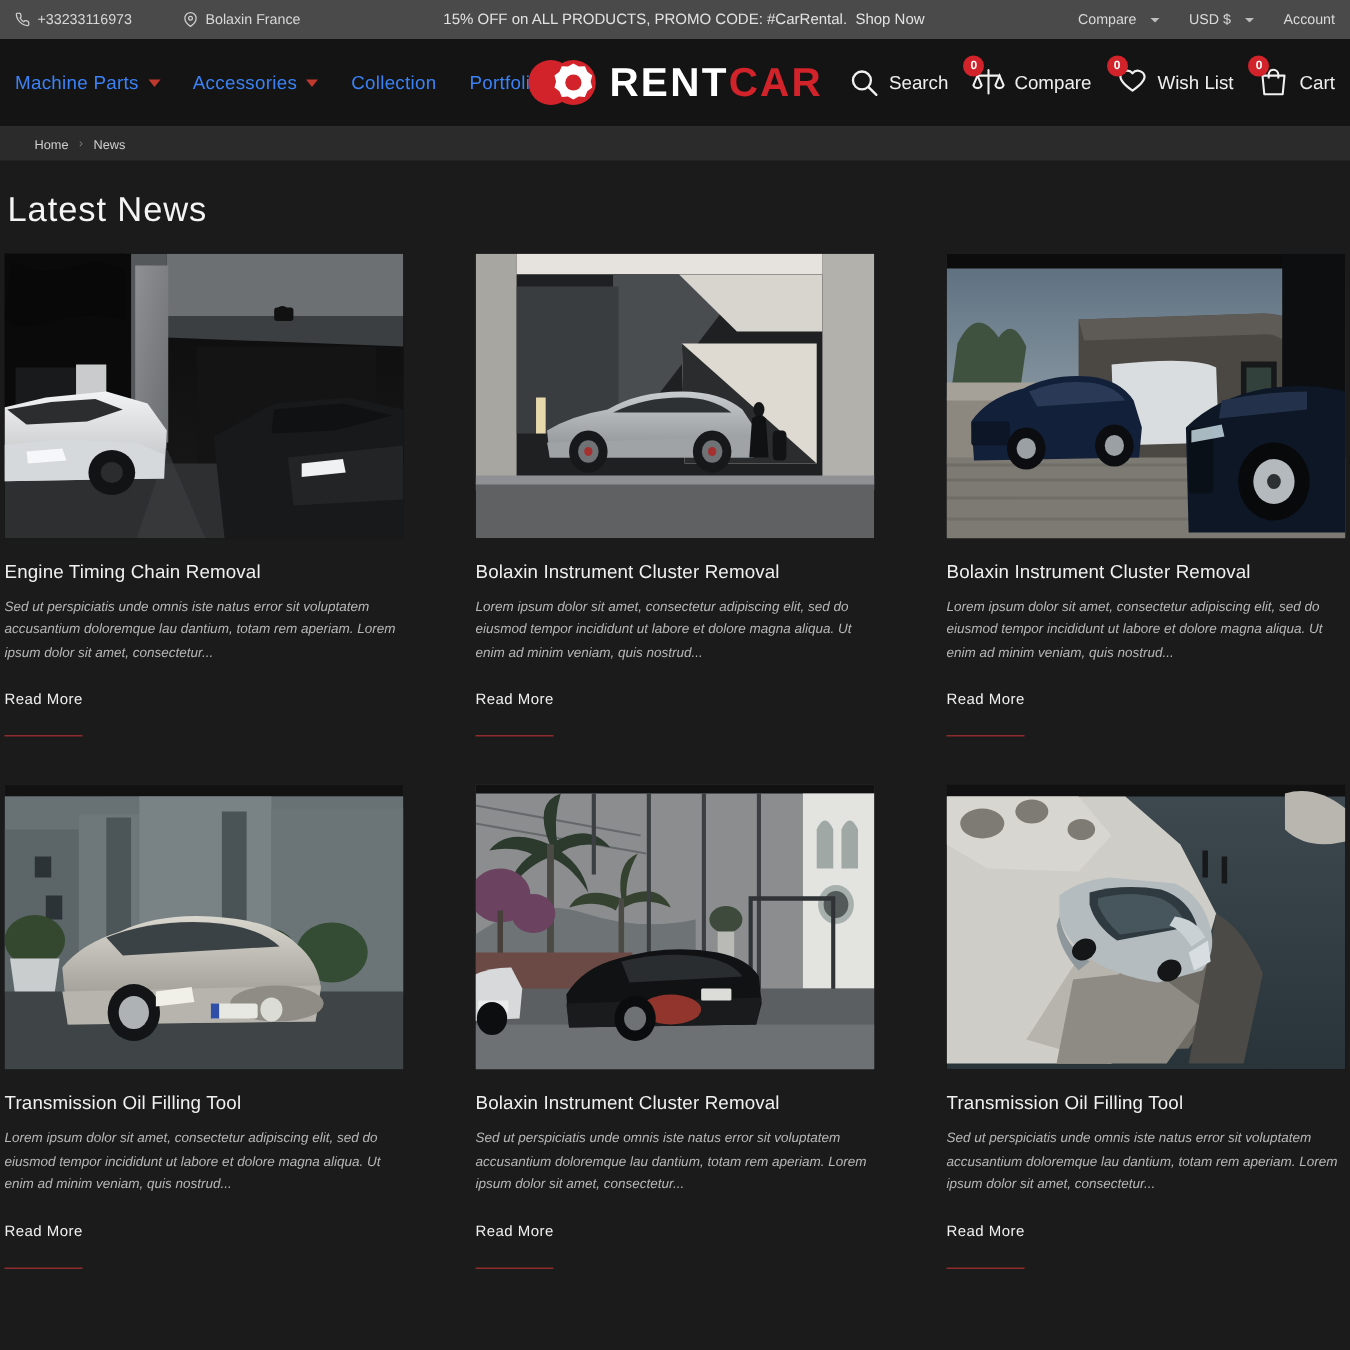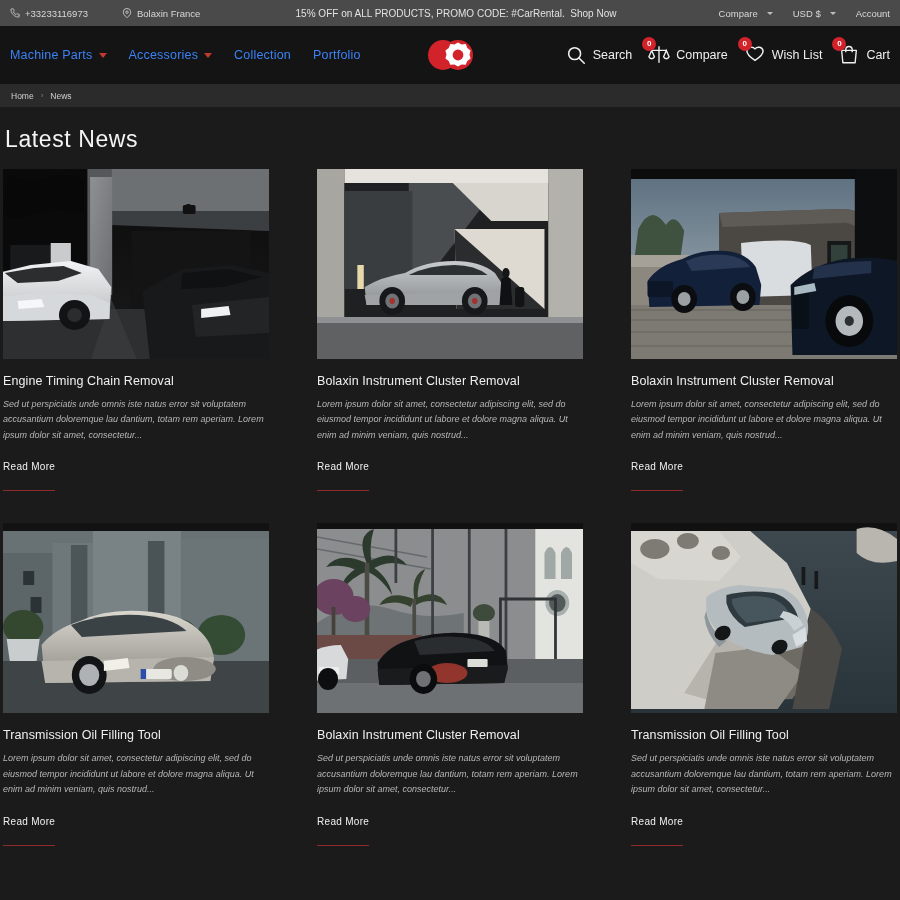--- a/index.html
+++ b/index.html
@@ -132,21 +132,21 @@
     font-weight: bold;
   }
 
   
   .breadcrumb {
     height: 23px;
     background: #2b2b2b;
     display: flex;
     align-items: center;
     gap: 7px;
-    padding: 0 11px;
+    padding: 0 23px;
     font-size: 8.5px;
     color: #cfcfcf;
   }
   .crumb { cursor: pointer; }
   .crumb-sep { color: #7d7d7d; font-size: 8px; }
 
   
   .page { padding: 0 3px; }
   .page-title {
     font-size: 23px;
@@ -264,20 +264,23 @@
   </nav>
 
   <div class="logo">
     <span class="logo-mark">
       <svg width="46" height="32" viewBox="0 0 46 32">
         <circle cx="16" cy="16" r="15" fill="#d2232a"></circle>
         <circle cx="31" cy="16" r="15" fill="#d2232a"></circle>
         <path fill="#ffffff" d="M31 3.4l3.6 2 4.1-.3 1.6 3.8 3.3 2.5-1.1 4 1.1 4-3.3 2.5-1.6 3.8-4.1-.3-3.6 2-3.6-2-4.1.3-1.6-3.8-3.3-2.5 1.1-4-1.1-4 3.3-2.5 1.6-3.8 4.1.3z"></path>
         <circle cx="31" cy="16" r="5.4" fill="#d2232a"></circle>
       </svg>
+    </span>
+    <span class="logo-text">
+      <span class="logo-rent">RENT</span><span class="logo-car">CAR</span>
     </span>
   </div>
 
   <div class="header-actions">
 
     <div class="hact">
       <span class="ico">
         <svg width="22" height="22" viewBox="0 0 24 24" fill="none" stroke="#f0f0f0" stroke-width="1.7" stroke-linecap="round">
           <circle cx="10.5" cy="10.5" r="6.5"></circle>
             <line x1="15.5" y1="15.5" x2="21" y2="21"></line>

